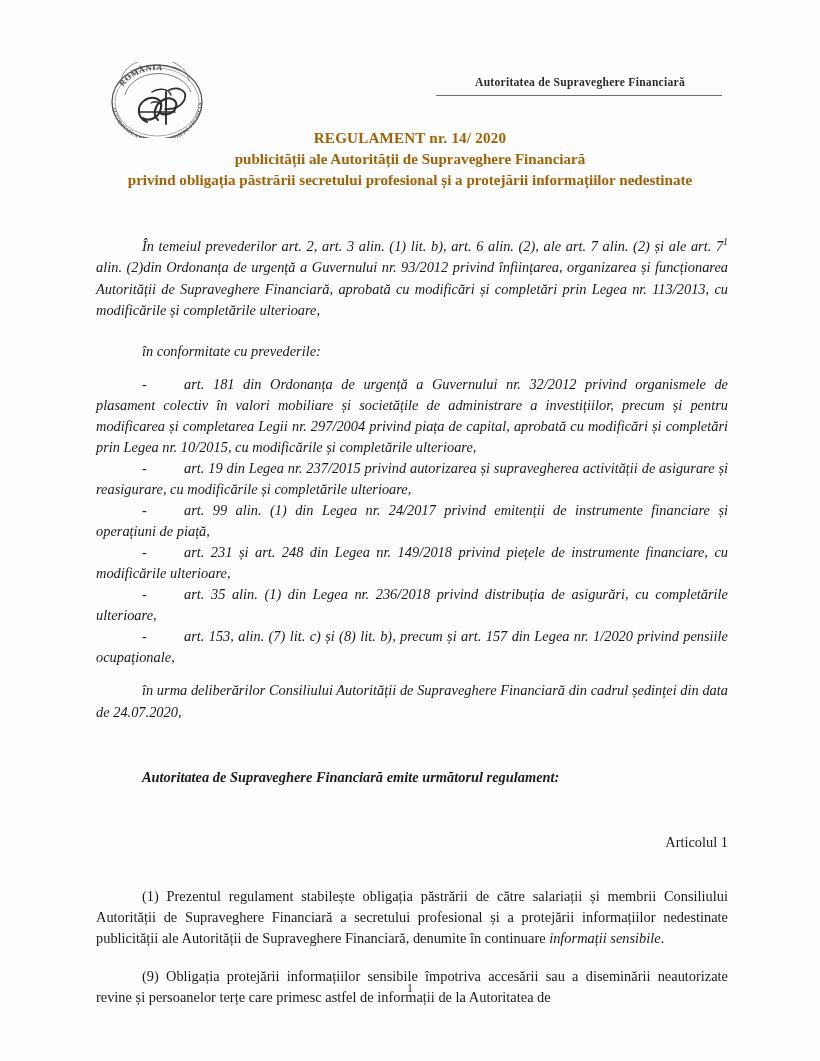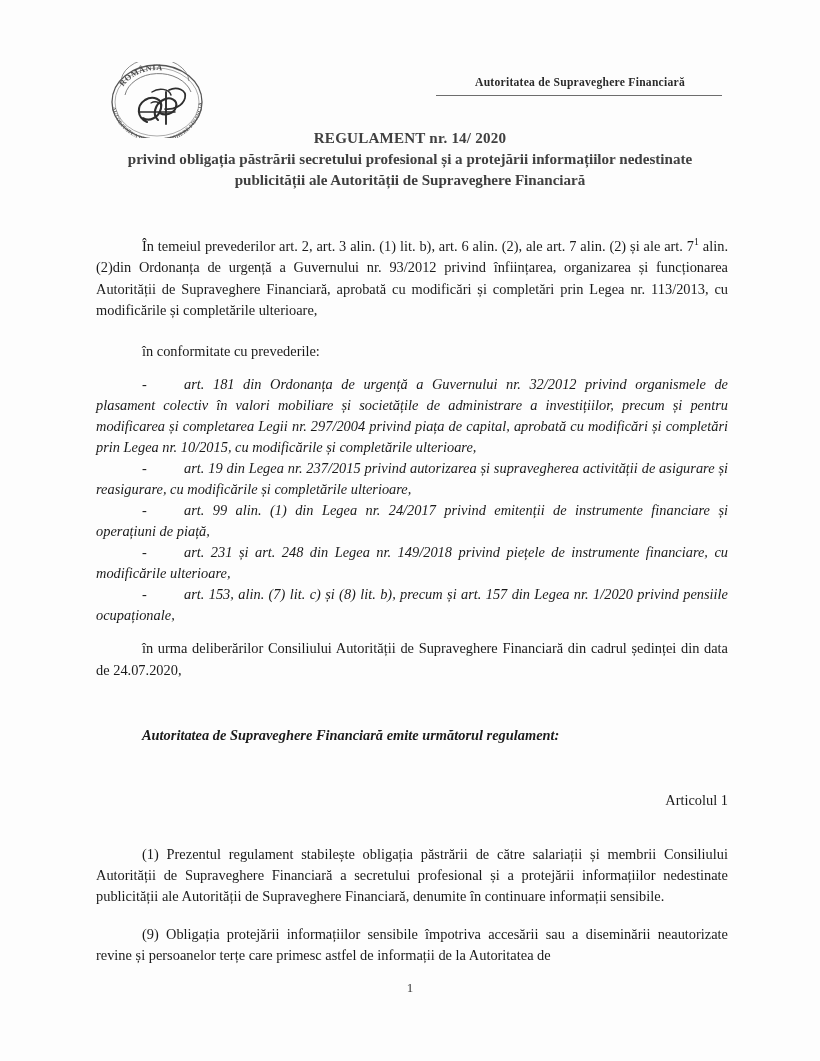--- a/index.html
+++ b/index.html
@@ -57,39 +57,40 @@
   
   .title-block {
     position: absolute;
     left: 90px;
     top: 128px;
     width: 640px;
     text-align: center;
     font-weight: bold;
     font-size: 15.1px;
     line-height: 21px;
-    color: #404040;
+    color: #a16207;
   }
   .title-line1 { letter-spacing: 0.2px; }
 
   
   .body {
     position: absolute;
     left: 96px;
     top: 236px;
     width: 632px;
   }
   p {
     margin: 0;
     font-size: 14.4px;
     line-height: 21.3px;
     text-align: justify;
     text-justify: inter-word;
   }
   .ital {
+    font-style: italic;
   }
   .indent {
     text-indent: 46px;
   }
   .spacer-12 { height: 12px; }
   .spacer-16 { height: 16px; }
   .spacer-20 { height: 20px; }
   .spacer-44 { height: 44px; }
 
   
@@ -177,42 +178,43 @@
         </g>
       </svg>
     </div>
 
     <div class="header-org">Autoritatea de Supraveghere Financiară</div>
     <div class="header-rule"></div>
   </div>
 
   <div class="title-block">
     <div class="title-line1">REGULAMENT nr. 14/ 2020</div>
+    <div>publicității ale Autorității de Supraveghere Financiară</div>
     <div>privind obligația păstrării secretului profesional și a protejării informațiilor nedestinate</div>
-    <div>publicității ale Autorității de Supraveghere Financiară</div>
   </div>
 
   <div class="body">
 
     <p class="ital indent"><span>În temeiul prevederilor art. 2, art. 3 alin. (1) lit. b), art. 6 alin. (2), ale art. 7 alin. (2) și ale art. 7</span><sup>1</sup><span> alin. (2)din Ordonanța de urgență a Guvernului nr. 93/2012 privind înființarea, organizarea și funcționarea Autorității de Supraveghere Financiară, aprobată cu modificări și completări prin Legea nr. 113/2013, cu modificările și completările ulterioare,</span></p>
 
     <div class="spacer-20"></div>
 
     <p class="ital indent">în conformitate cu prevederile:</p>
 
     <div class="spacer-12"></div>
 
     <p class="li"><span class="dash">-</span><span>art. 181 din Ordonanța de urgență a Guvernului nr. 32/2012 privind organismele de plasament colectiv în valori mobiliare și societățile de administrare a investițiilor, precum și pentru modificarea și completarea Legii nr. 297/2004 privind piața de capital, aprobată cu modificări și completări prin Legea nr. 10/2015, cu modificările și completările ulterioare,</span></p>
 
     <p class="li"><span class="dash">-</span><span>art. 19 din Legea nr. 237/2015 privind autorizarea și supravegherea activității de asigurare și reasigurare, cu modificările și completările ulterioare,</span></p>
 
     <p class="li"><span class="dash">-</span><span>art. 99 alin. (1) din Legea nr. 24/2017 privind emitenții de instrumente financiare și operațiuni de piață,</span></p>
 
     <p class="li"><span class="dash">-</span><span>art. 231 și art. 248 din Legea nr. 149/2018 privind piețele de instrumente financiare, cu modificările ulterioare,</span></p>
 
+    <p class="li"><span class="dash">-</span><span>art. 35 alin. (1) din Legea nr. 236/2018 privind distribuția de asigurări, cu completările ulterioare,</span></p>
 
     <p class="li"><span class="dash">-</span><span>art. 153, alin. (7) lit. c) și (8) lit. b), precum și art. 157 din Legea nr. 1/2020 privind pensiile ocupaționale,</span></p>
 
     <div class="spacer-12"></div>
 
     <p class="ital indent">în urma deliberărilor Consiliului Autorității de Supraveghere Financiară din cadrul ședinței din data de 24.07.2020,</p>
 
     <div class="spacer-44"></div>
 
     <p class="bolditalic indent">Autoritatea de Supraveghere Financiară emite următorul regulament:</p>

